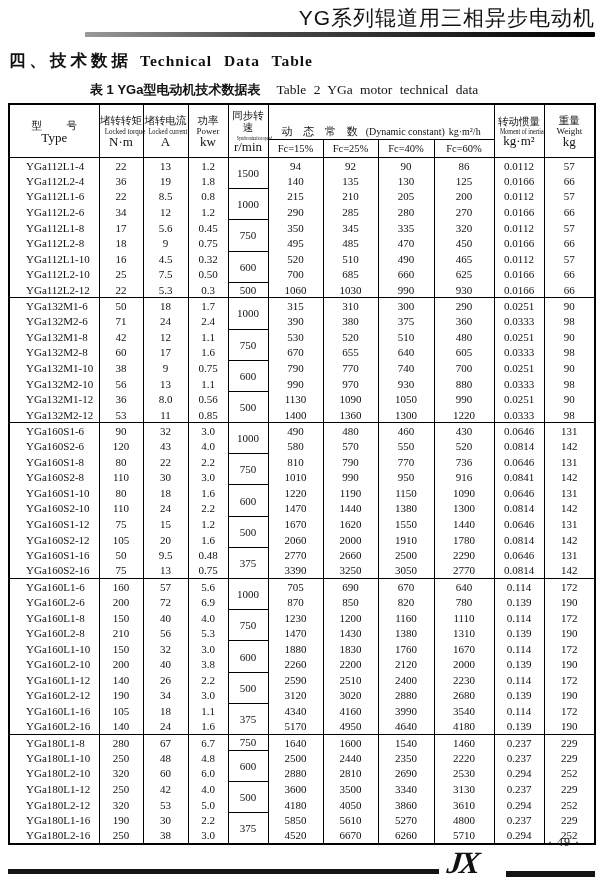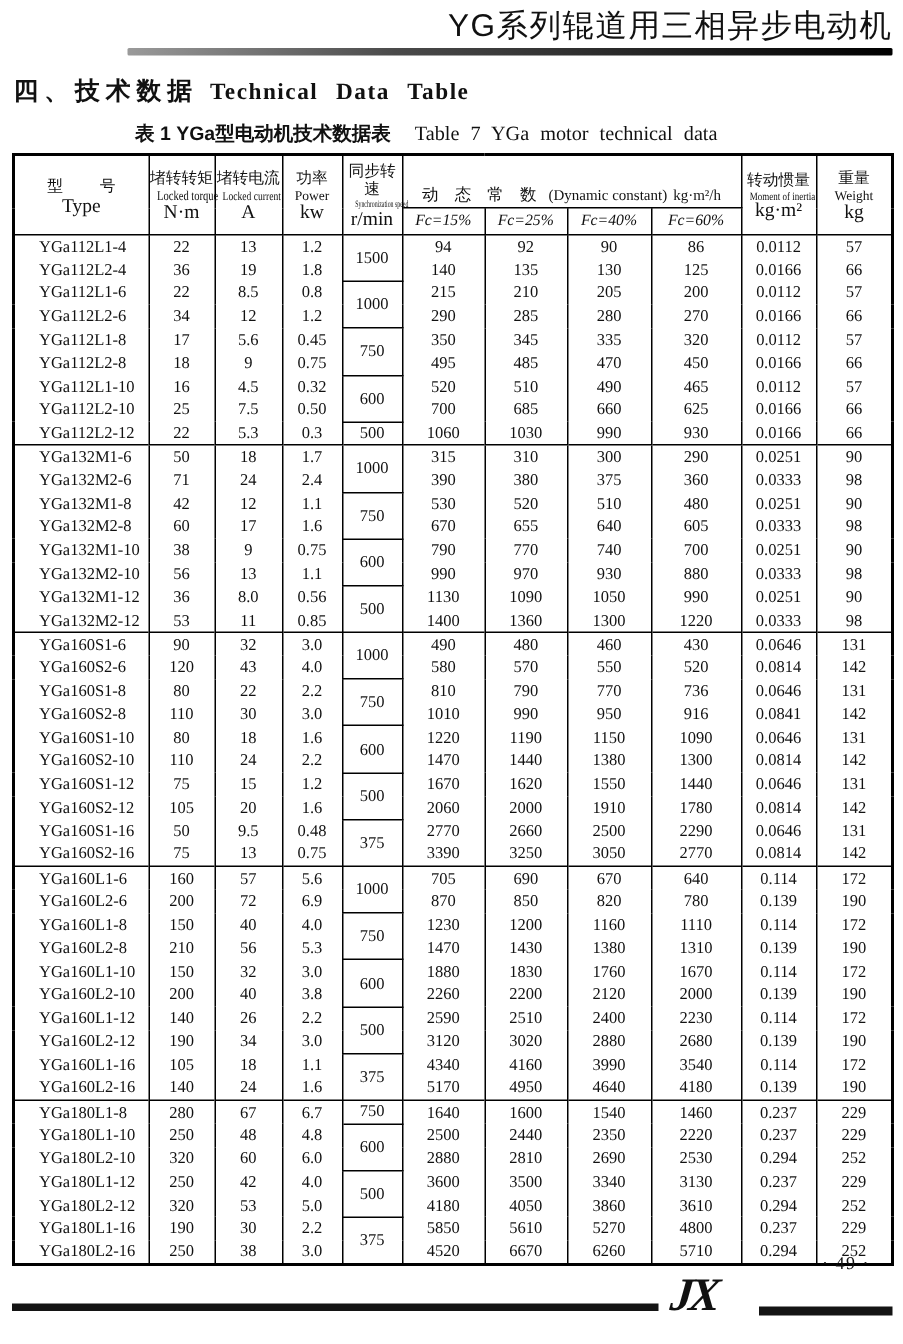--- a/index.html
+++ b/index.html
@@ -54,21 +54,21 @@
   th .hcn.gap { letter-spacing:7px; padding-left:7px; }
   th .hen { display:block; font-size:9px;  line-height:9px; white-space:nowrap; }
   th .hen.squish  { transform:scaleX(0.78); }
   th .hen.squish2 { font-size:8px; transform:scaleX(0.8); }
   th .hen.tiny    { font-size:6.5px; transform:scaleX(0.6); line-height:7px; }
   th .hunit { display:block; font-size:13px; line-height:11px; }
   th.dyn { padding:16px 0 0 0; }
   .dcn  { font-size:11px; letter-spacing:4px; }
   .den  { font-size:10px; }
   .dunit{ font-size:10px; }
-  tr.fc-row th { font-style:italic; font-size:10.5px; height:18px; }
+  tr.fc-row th { font-size:10.5px; height:18px; }
   tbody { border-top:1.8px solid #000; }
   tbody td {
     border-left:1px solid #000; border-right:1px solid #000;
     font-size:11px; height:15.6px; line-height:12px; padding:0;
     vertical-align:middle;
   }
   tbody td.cell-type { text-align:left; padding-left:16px; }
   tbody td.cell-speed { border:1px solid #000; }
   
   .footer-bar { position:absolute; background:#141414; }
@@ -95,21 +95,21 @@
   </div>
   <div class="header-rule"></div>
 
   <div class="section-heading">
     <span class="sec-cn">四、技术数据</span>
     <span class="sec-en">Technical  Data  Table</span>
   </div>
 
   <div class="caption">
     <span class="cap-cn">表 1   YGa型电动机技术数据表</span>
-    <span class="cap-en">Table 7   YGa   motor technical data</span>
+    <span class="cap-en">Table 2   YGa   motor technical data</span>
   </div>
 
   <table class="data" id="motor-table">
     <colgroup>
       <col style="width:90px">
         <col style="width:44px">
         <col style="width:45px">
       <col style="width:40px">
         <col style="width:40px">
         <col style="width:55px">

